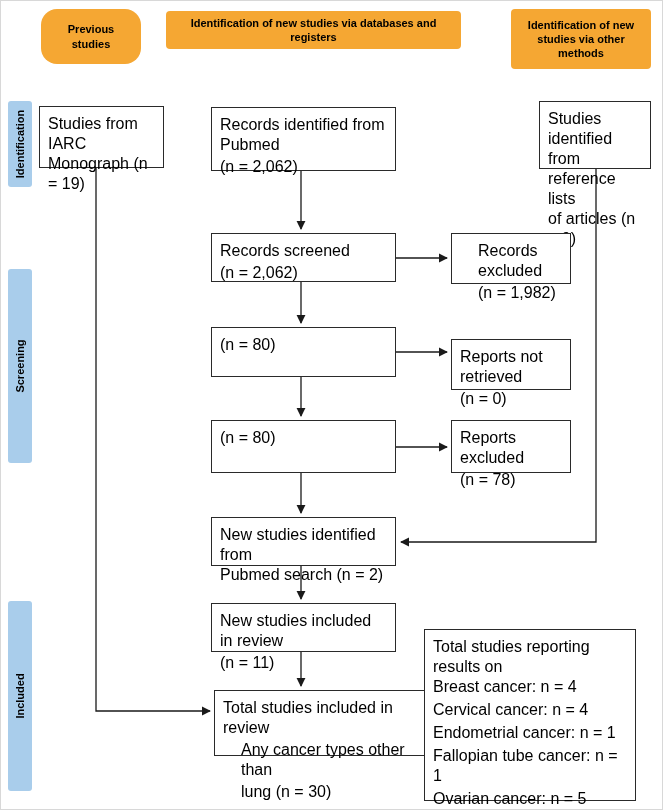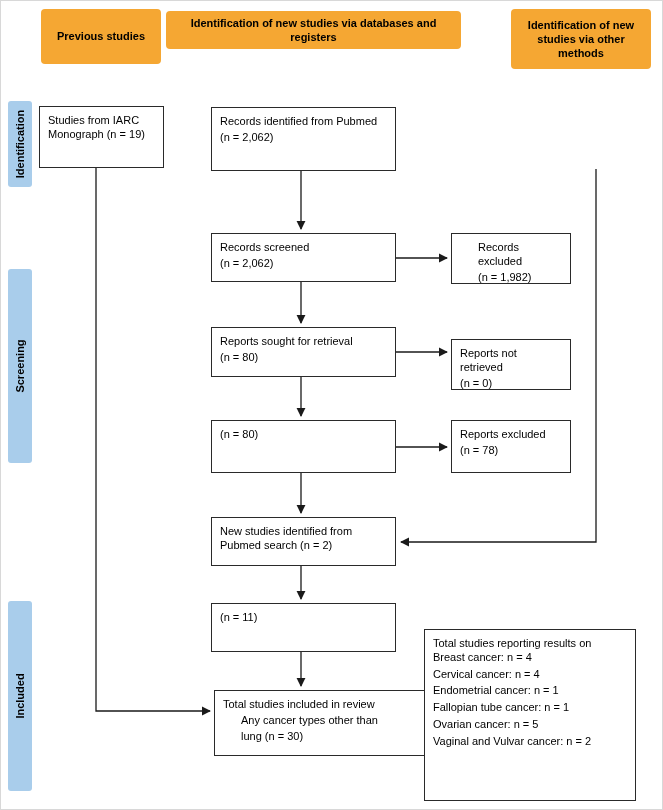--- a/index.html
+++ b/index.html
@@ -43,21 +43,21 @@
     transform: rotate(-90deg);
     white-space: nowrap;
     font-weight: bold;
     font-size: 11px;
     color: #000;
   }
   .box {
     position: absolute;
     background: #ffffff;
     border: 1px solid #2a2a2a;
-    font-size: 11px;
+    font-size: 16px;
     color: #000;
     padding: 7px 8px;
     line-height: 1.25;
   }
   .box p { margin: 0; }
   .box p + p { margin-top: 2px; }
   .box p.tight + p.tight { margin-top: 0; }
   .indent { padding-left: 18px; }
   .summary p + p { margin-top: 3px; }
   .summary p.first-item { margin-top: 0; }
@@ -87,21 +87,21 @@
       <path d="M395,446 L446,446" marker-end="url(#ah)"></path>
 
       <path d="M413,722 L424,722" marker-end="url(#ah)"></path>
 
       <path d="M595,168 L595,541 L400,541" marker-end="url(#ah)"></path>
 
       <path d="M95,167 L95,710 L209,710" marker-end="url(#ah)"></path>
     </g>
   </svg>
 
-  <div class="hdr" style="left:40px; top:8px; width:120px; height:55px;">Previous studies</div>
+  <div class="hdr" style="left:40px; top:8px; width:100px; height:55px;border-radius:16px;">Previous studies</div>
 
   <div class="hdr" style="left:165px; top:10px; width:295px; height:38px;">Identification of new studies via databases and registers</div>
 
   <div class="hdr" style="left:510px; top:8px; width:140px; height:60px;">Identification of new studies via other methods</div>
 
   <div class="stage" style="left:7px; top:100px; width:24px; height:86px;">
     <span>Identification</span>
   </div>
   <div class="stage" style="left:7px; top:268px; width:24px; height:194px;">
     <span>Screening</span>
@@ -113,33 +113,37 @@
   <div class="box" style="left:38px; top:105px; width:125px; height:62px;">
     <p class="tight">Studies from IARC</p>
     <p class="tight">Monograph (n = 19)</p>
   </div>
 
   <div class="box" style="left:210px; top:106px; width:185px; height:64px;">
     <p>Records identified from Pubmed</p>
     <p>(n = 2,062)</p>
   </div>
 
+  <div class="box" style="left:538px; top:100px; width:112px; height:68px;">
+    <p class="tight">Studies identified</p>
+    <p class="tight">from reference lists</p>
+    <p class="tight">of articles (n = 9)</p>
+  </div>
 
   <div class="box" style="left:210px; top:232px; width:185px; height:49px;">
     <p>Records screened</p>
     <p>(n = 2,062)</p>
   </div>
 
   <div class="box" style="left:450px; top:232px; width:120px; height:51px;padding-left:26px;">
     <p>Records excluded</p>
     <p>(n = 1,982)</p>
   </div>
 
   <div class="box" style="left:210px; top:326px; width:185px; height:50px;">
-    <p>Reports sought for retrieval</p>
     <p>(n = 80)</p>
   </div>
 
   <div class="box" style="left:450px; top:338px; width:120px; height:51px;">
     <p>Reports not retrieved</p>
     <p>(n = 0)</p>
   </div>
 
   <div class="box" style="left:210px; top:419px; width:185px; height:53px;">
     <p>(n = 80)</p>
@@ -149,20 +153,21 @@
     <p>Reports excluded</p>
     <p>(n = 78)</p>
   </div>
 
   <div class="box" style="left:210px; top:516px; width:185px; height:49px;">
     <p class="tight">New studies identified from</p>
     <p class="tight">Pubmed search (n = 2)</p>
   </div>
 
   <div class="box" style="left:210px; top:602px; width:185px; height:49px;">
+    <p>New studies included in review</p>
     <p>(n = 11)</p>
   </div>
 
   <div class="box" style="left:213px; top:689px; width:216px; height:66px;">
     <p>Total studies included in review</p>
     <p class="indent">Any cancer types other than</p>
     <p class="tight indent">lung (n = 30)</p>
   </div>
 
   <div class="box summary" style="left:423px; top:628px; width:212px; height:172px;">

